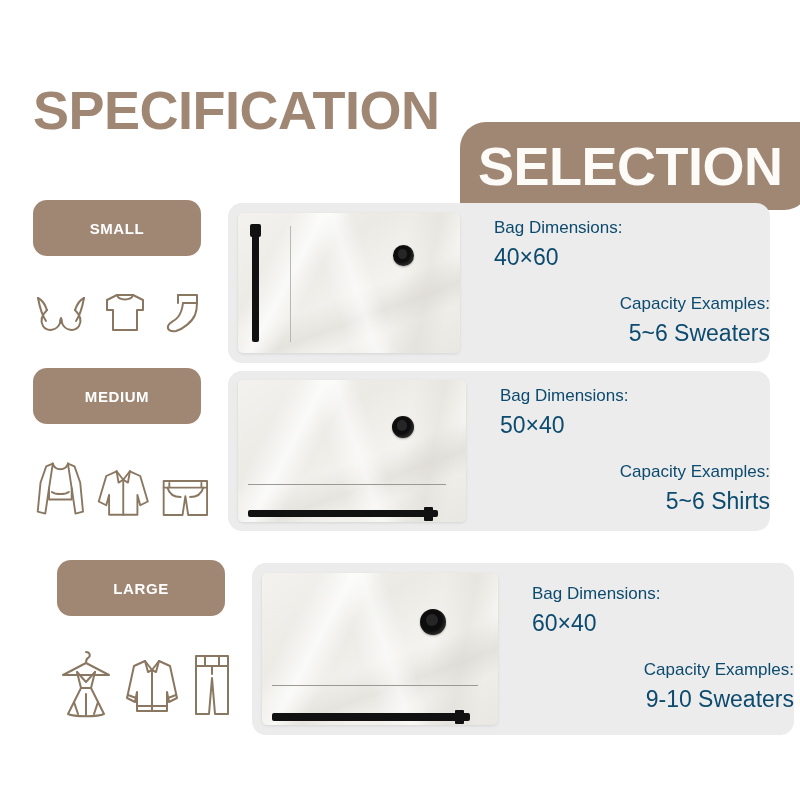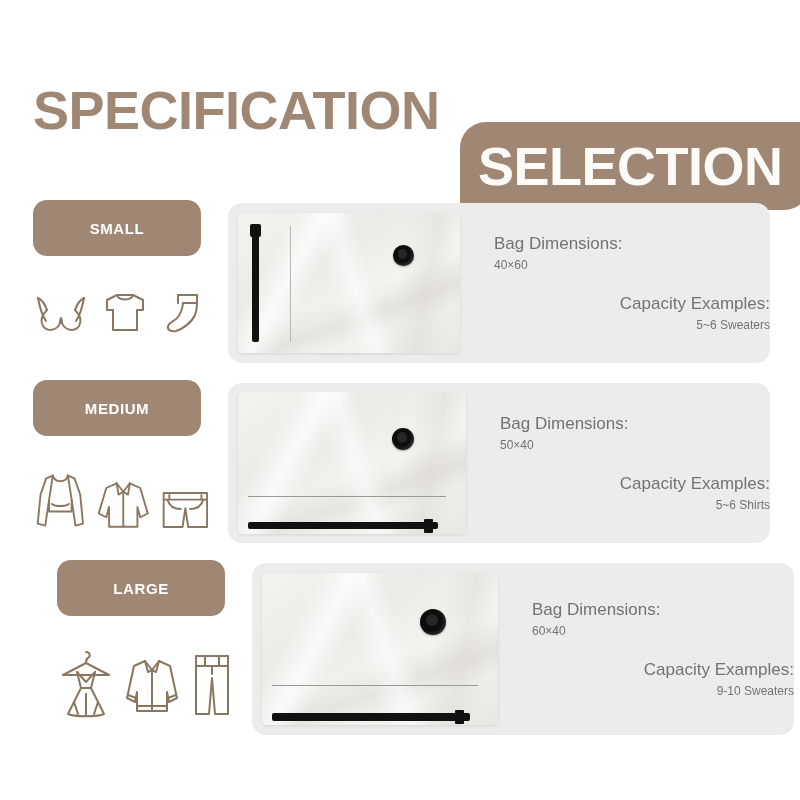--- a/index.html
+++ b/index.html
@@ -69,21 +69,21 @@
     white-space: nowrap;
   }
 
   
   .row {
     position: absolute;
     left: 0;
     width: 800px;
   }
   .row-small  { top: 200px; height: 170px; }
-  .row-medium { top: 380px; height: 170px; }
+  .row-medium { top: 368px; height: 170px; }
   .row-large  { top: 560px; height: 185px; margin-left: 24px; }
 
   
   .left-col {
     position: absolute;
     left: 33px;
     top: 0;
     width: 180px;
   }
 
@@ -227,31 +227,31 @@
     position: absolute;
     height: 1px;
     background: #9b9993;
     z-index: 2;
   }
 
   
   .spec-text {
     flex: 1 1 auto;
     padding-left: 34px;
-    color: #737373;
+    color: #0c4a6e;
   }
   .spec-block { margin-bottom: 18px; }
   .spec-block:last-child { margin-bottom: 0; text-align: right; }
   .spec-label {
     font-size: 17px;
     line-height: 1.45;
     white-space: nowrap;
   }
   .spec-value {
-    font-size: 12px;
+    font-size: 23px;
     line-height: 1.45;
     white-space: nowrap;
   }
 </style>
 </head>
 <body>
 
 <div class="page">
 
   <div class="header">

